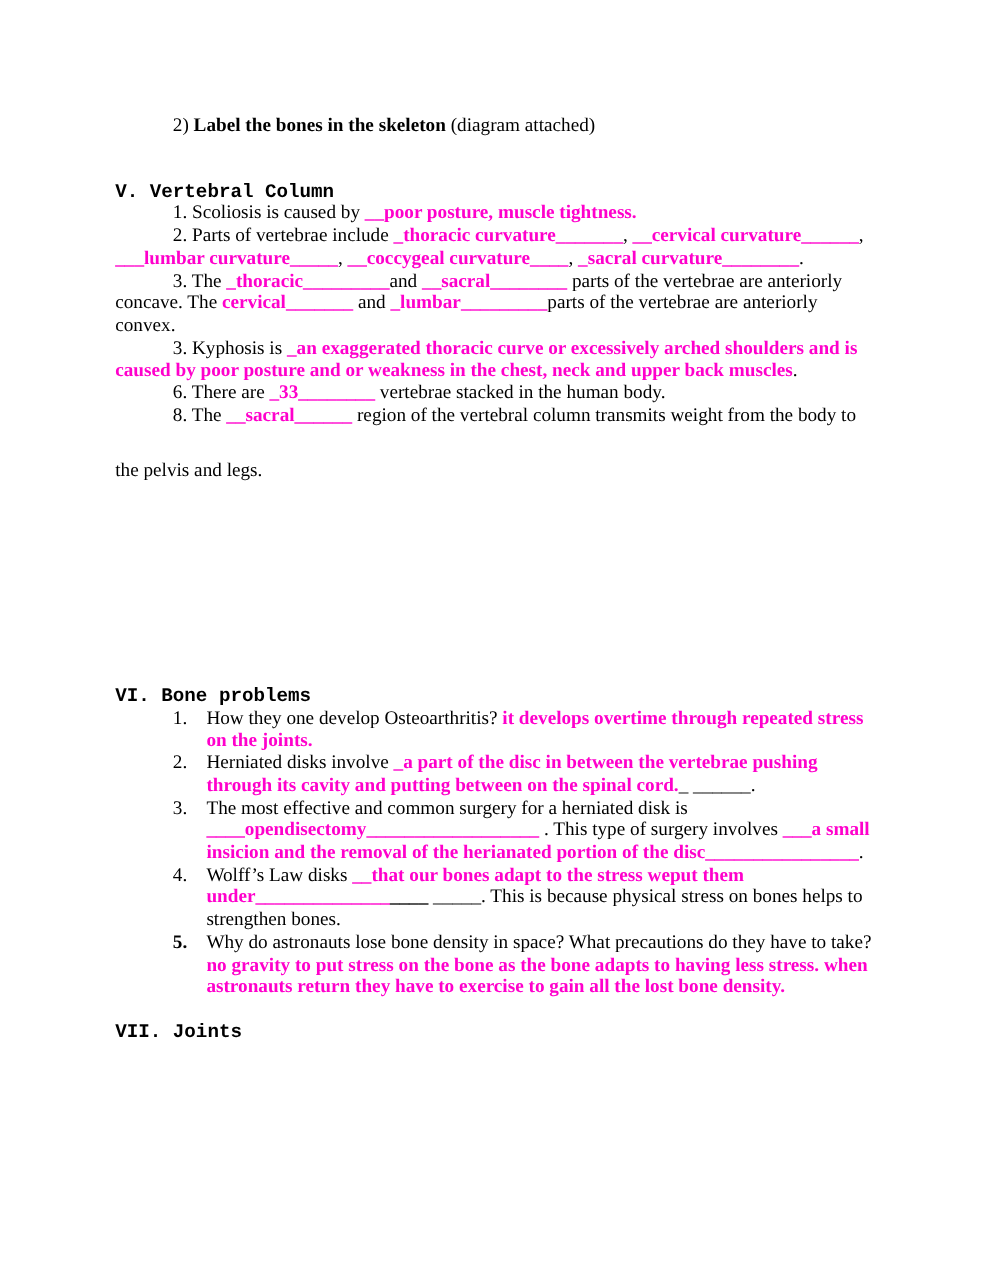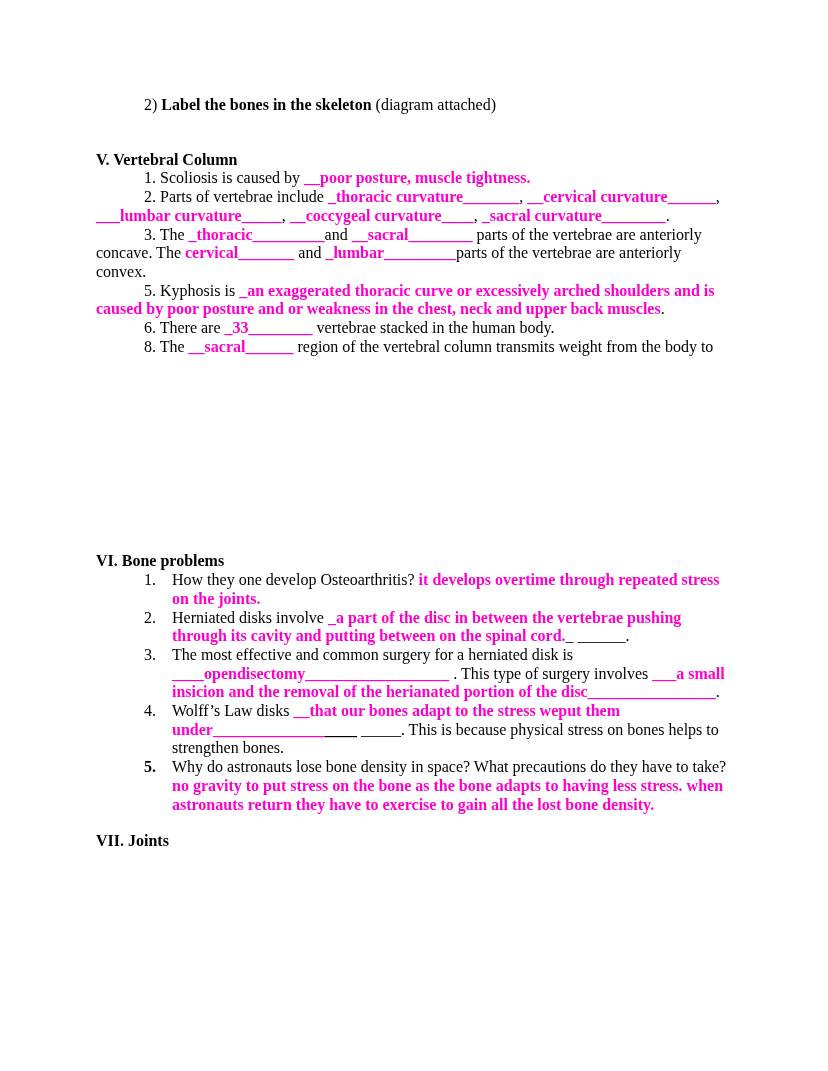--- a/index.html
+++ b/index.html
@@ -10,45 +10,46 @@
     box-sizing: border-box;
     background: #ffffff;
     padding: 96px 93px 40px 96px;
     font-family: "Liberation Serif", "DejaVu Serif", serif;
     font-size: 16px;
     line-height: 18.7px;
     color: #000000;
   }
   .para { text-indent: 0; }
   .para.indent { text-indent: 48px; }
-  .heading { font-weight: bold; }
+  .heading { font-weight: bold; font-family: Liberation Mono, monospace; }
   .gap { width: 100%; }
   .run-n { font-weight: normal; color: #000000; }
   .run-b { font-weight: bold; color: #000000; }
   .run-a { color: var(--ans, #ff00cc); font-weight: bold; }
   .run-au { color: var(--ans, #ff00cc); font-weight: bold; }
   .li { display: flex; margin-left: 48px; }
   .li .num { flex: 0 0 28px; }
   .li .li-body { flex: 1; }
 </style>
 </head>
 <body>
 
 <div class="page">
   <div id="doc-content">
       <div class="para indent"><span class="run-n">2) </span><span class="run-b">Label the bones in the skeleton</span><span class="run-n"> (diagram attached)</span></div>
       <div class="gap" style="height: 36px;"></div>
       <div class="heading"><span class="run-b">V. Vertebral Column</span></div>
       <div class="para indent"><span class="run-n">1. Scoliosis is caused by </span><span class="run-au">__poor posture, muscle tightness.</span></div>
       <div class="para indent"><span class="run-n">2. Parts of vertebrae include </span><span class="run-au">_thoracic curvature_______</span><span class="run-n">, </span><span class="run-au">__cervical curvature______</span><span class="run-n">, </span><span class="run-au">___lumbar curvature_____</span><span class="run-n">, </span><span class="run-au">__coccygeal curvature____</span><span class="run-n">, </span><span class="run-au">_sacral curvature________</span><span class="run-n">.</span></div>
       <div class="para indent"><span class="run-n">3. The </span><span class="run-au">_thoracic_________</span><span class="run-n">and </span><span class="run-au">__sacral________</span><span class="run-n"> parts of the vertebrae are anteriorly concave. The </span><span class="run-a">cervical_______</span><span class="run-n"> and </span><span class="run-a">_lumbar_________</span><span class="run-n">parts of the vertebrae are anteriorly convex.</span></div>
-      <div class="para indent"><span class="run-n">5. Kyphosis is </span><span class="run-a">_an exaggerated thoracic curve or excessively arched shoulders and is caused by poor posture and or weakness  in the chest, neck and upper back muscles</span><span class="run-n">.</span></div>
+      <div class="para indent"><span class="run-n">3. Kyphosis is </span><span class="run-a">_an exaggerated thoracic curve or excessively arched shoulders and is caused by poor posture and or weakness  in the chest, neck and upper back muscles</span><span class="run-n">.</span></div>
       <div class="para indent"><span class="run-n">6. There are </span><span class="run-a">_33________</span><span class="run-n"> vertebrae stacked in the human body.</span></div>
       <div class="para indent"><span class="run-n">8. The </span><span class="run-a">__sacral______</span><span class="run-n"> region of the vertebral column transmits weight from the body to</span></div>
       <div class="gap" style="height: 28px;"></div>
+      <div class="para "><span class="run-n">the pelvis and legs.</span></div>
       <div class="gap" style="height: 168px;"></div>
       <div class="heading"><span class="run-b">VI. Bone problems</span></div>
       <div class="li">
         <span class="num">1.</span>
         <span class="li-body"><span class="run-n">How they one develop Osteoarthritis? </span><span class="run-a">it develops overtime through repeated stress on the joints.</span></span>
       </div>
       <div class="li">
         <span class="num">2.</span>
         <span class="li-body"><span class="run-n">Herniated disks involve </span><span class="run-a">_a part of the disc in between the vertebrae pushing through its cavity and putting between on the spinal cord.</span><span class="run-n">_ ______.</span></span>
       </div>

